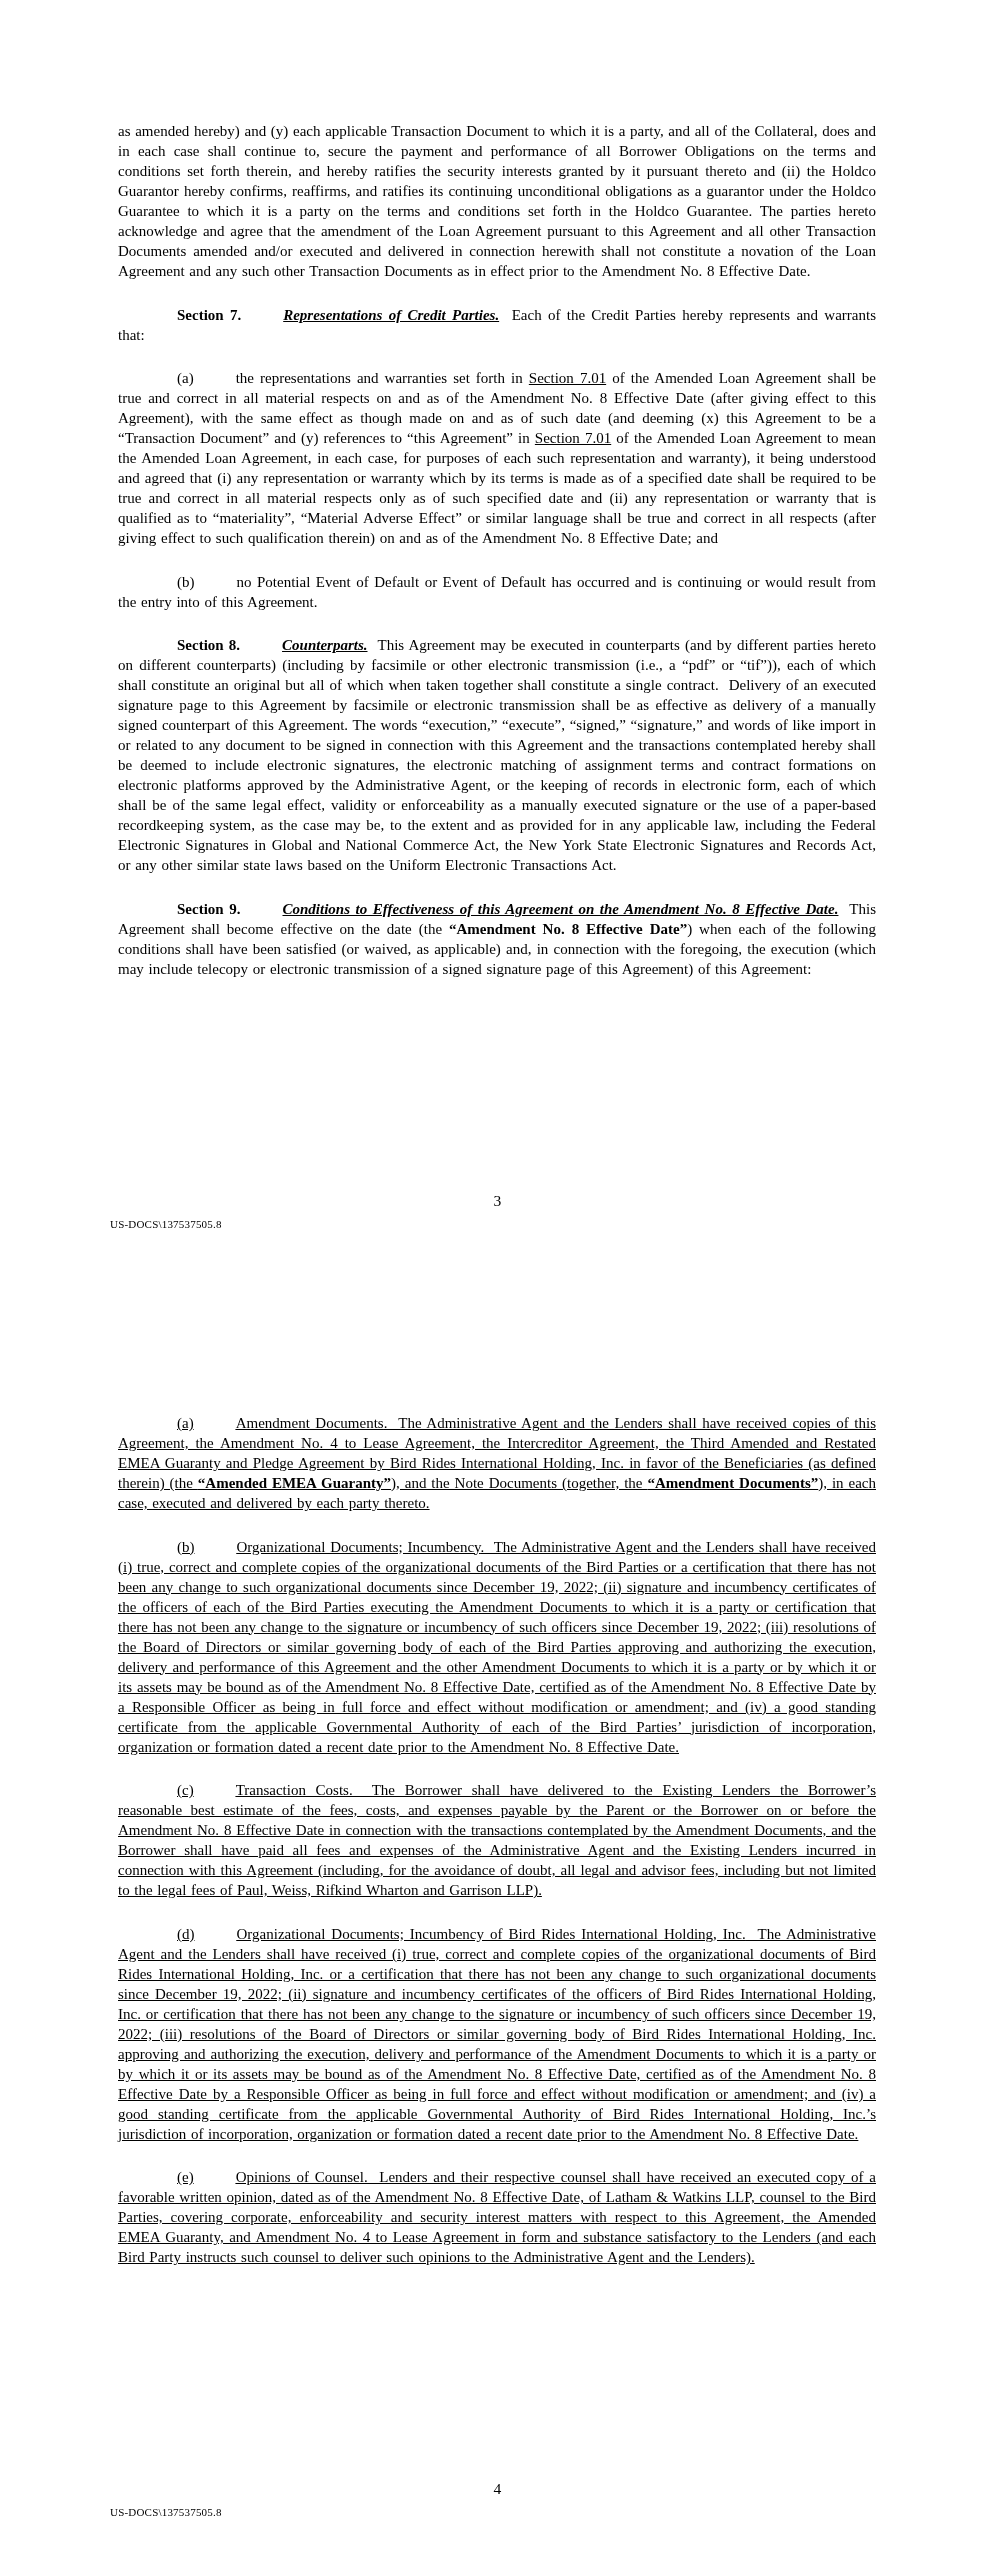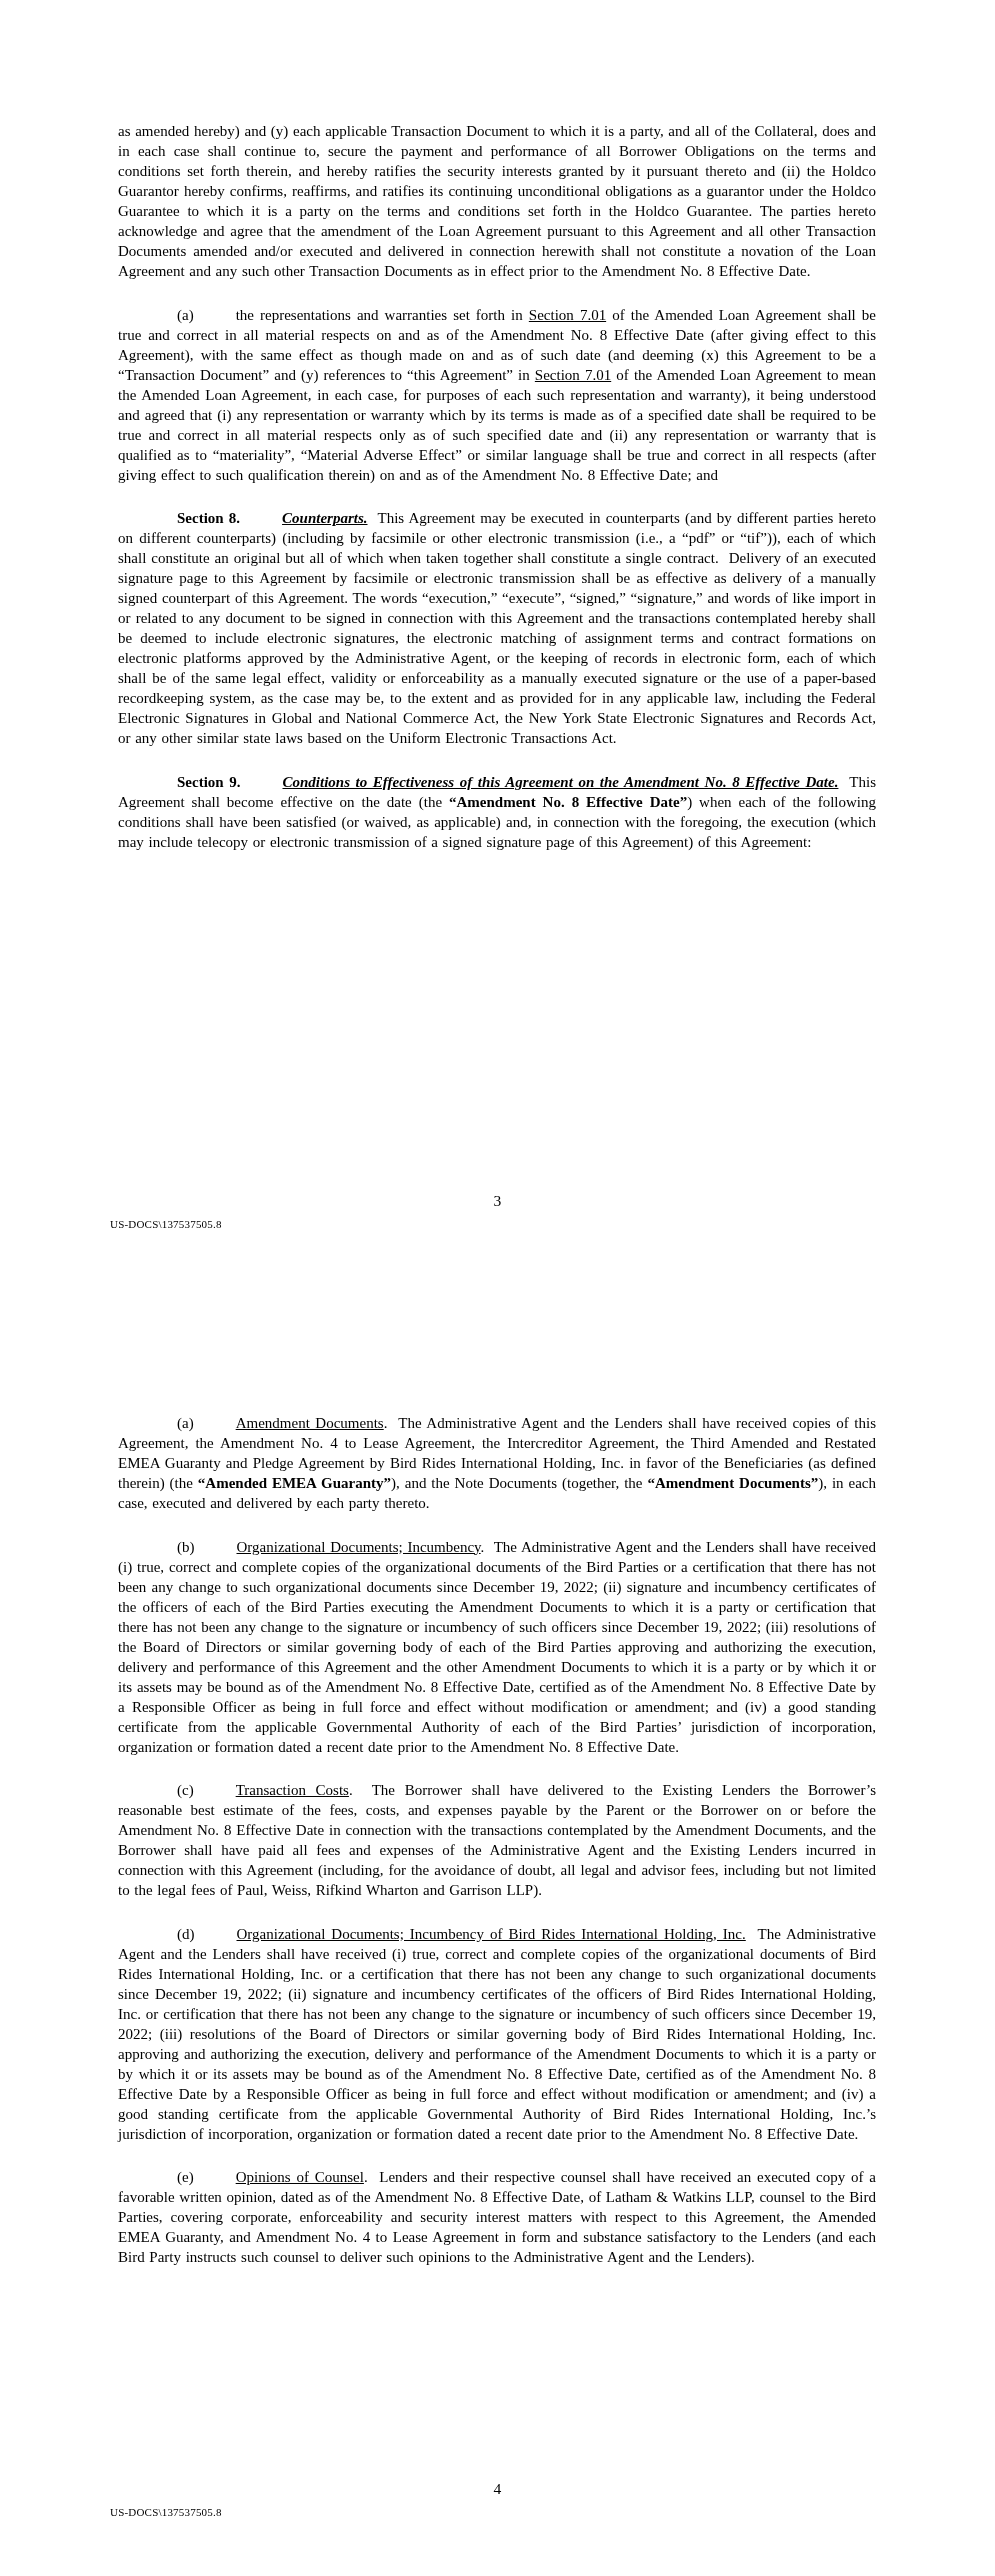--- a/index.html
+++ b/index.html
@@ -18,20 +18,21 @@
     position: relative;
     width: 995px;
     height: 1288px;
     box-sizing: border-box;
     padding: 121px 120px 0 118px;
     background: #ffffff;
     overflow: hidden;
   }
   .page.second {
     padding-top: 125px;
+    text-decoration: underline;
   }
   .page-body {
     width: 758px;
   }
   .para {
     margin: 0 0 23.6px 0;
     font-size: 15px;
     line-height: 20px;
     text-align: justify;
     word-spacing: 0.9px;
@@ -61,21 +62,23 @@
     font-size: 11px;
     letter-spacing: 0.2px;
   }
 </style>
 </head>
 <body>
 
 <div class="page">
   <div class="page-body">
       <p class="para"><span class="run">as amended hereby) and (y) each applicable Transaction Document to which it is a party, and all of the Collateral, does and in each case shall continue to, secure the payment and performance of all Borrower Obligations on the terms and conditions set forth therein, and hereby ratifies the security interests granted by it pursuant thereto and (ii) the Holdco Guarantor hereby confirms, reaffirms, and ratifies its continuing unconditional obligations as a guarantor under the Holdco Guarantee to which it is a party on the terms and conditions set forth in the Holdco Guarantee. The parties hereto acknowledge and agree that the amendment of the Loan Agreement pursuant to this Agreement and all other Transaction Documents amended and/or executed and delivered in connection herewith shall not constitute a novation of the Loan Agreement and any such other Transaction Documents as in effect prior to the Amendment No. 8 Effective Date.</span></p>
+      <p class="para indent"><span class="run b">Section 7.</span><span class="tab"></span><span class="run b i u">Representations of Credit Parties.</span><span class="run">&nbsp; Each of the Credit Parties hereby represents and warrants that:</span></p>
       <p class="para indent"><span class="run">(a)</span><span class="tab"></span><span class="run">the representations and warranties set forth in </span><span class="run u">Section 7.01</span><span class="run"> of the Amended Loan Agreement shall be true and correct in all material respects on and as of the Amendment No. 8 Effective Date (after giving effect to this Agreement), with the same effect as though made on and as of such date (and deeming (x) this Agreement to be a “Transaction Document” and (y) references to “this Agreement” in </span><span class="run u">Section 7.01</span><span class="run"> of the Amended Loan Agreement to mean the Amended Loan Agreement, in each case, for purposes of each such representation and warranty), it being understood and agreed that (i) any representation or warranty which by its terms is made as of a specified date shall be required to be true and correct in all material respects only as of such specified date and (ii) any representation or warranty that is qualified as to “materiality”, “Material Adverse Effect” or similar language shall be true and correct in all respects (after giving effect to such qualification therein) on and as of the Amendment No. 8 Effective Date; and</span></p>
+      <p class="para indent"><span class="run">(b)</span><span class="tab"></span><span class="run">no Potential Event of Default or Event of Default has occurred and is continuing or would result from the entry into of this Agreement.</span></p>
       <p class="para indent"><span class="run b">Section 8.</span><span class="tab"></span><span class="run b i u">Counterparts.</span><span class="run">&nbsp; This Agreement may be executed in counterparts (and by different parties hereto on different counterparts) (including by facsimile or other electronic transmission (i.e., a “pdf” or “tif”)), each of which shall constitute an original but all of which when taken together shall constitute a single contract.&nbsp; Delivery of an executed signature page to this Agreement by facsimile or electronic transmission shall be as effective as delivery of a manually signed counterpart of this Agreement. The words “execution,” “execute”, “signed,” “signature,” and words of like import in or related to any document to be signed in connection with this Agreement and the transactions contemplated hereby shall be deemed to include electronic signatures, the electronic matching of assignment terms and contract formations on electronic platforms approved by the Administrative Agent, or the keeping of records in electronic form, each of which shall be of the same legal effect, validity or enforceability as a manually executed signature or the use of a paper-based recordkeeping system, as the case may be, to the extent and as provided for in any applicable law, including the Federal Electronic Signatures in Global and National Commerce Act, the New York State Electronic Signatures and Records Act, or any other similar state laws based on the Uniform Electronic Transactions Act.</span></p>
       <p class="para indent"><span class="run b">Section 9.</span><span class="tab"></span><span class="run b i u">Conditions to Effectiveness of this Agreement on the Amendment No. 8 Effective Date.</span><span class="run">&nbsp; This Agreement shall become effective on the date (the </span><span class="run b">“Amendment No. 8 Effective Date”</span><span class="run">) when each of the following conditions shall have been satisfied (or waived, as applicable) and, in connection with the foregoing, the execution (which may include telecopy or electronic transmission of a signed signature page of this Agreement) of this Agreement:</span></p>
     </div>
   <div class="page-number">3</div>
   <div class="doc-id">US-DOCS\137537505.8</div>
 </div>
 
 <div class="page second">
   <div class="page-body">
       <p class="para indent"><span class="run">(a)</span><span class="tab"></span><span class="run u">Amendment Documents</span><span class="run">.&nbsp; The Administrative Agent and the Lenders shall have received copies of this Agreement, the Amendment No. 4 to Lease Agreement, the Intercreditor Agreement, the Third Amended and Restated EMEA Guaranty and Pledge Agreement by Bird Rides International Holding, Inc. in favor of the Beneficiaries (as defined therein) (the </span><span class="run b">“Amended EMEA Guaranty”</span><span class="run">), and the Note Documents (together, the </span><span class="run b">“Amendment Documents”</span><span class="run">), in each case, executed and delivered by each party thereto.</span></p>

